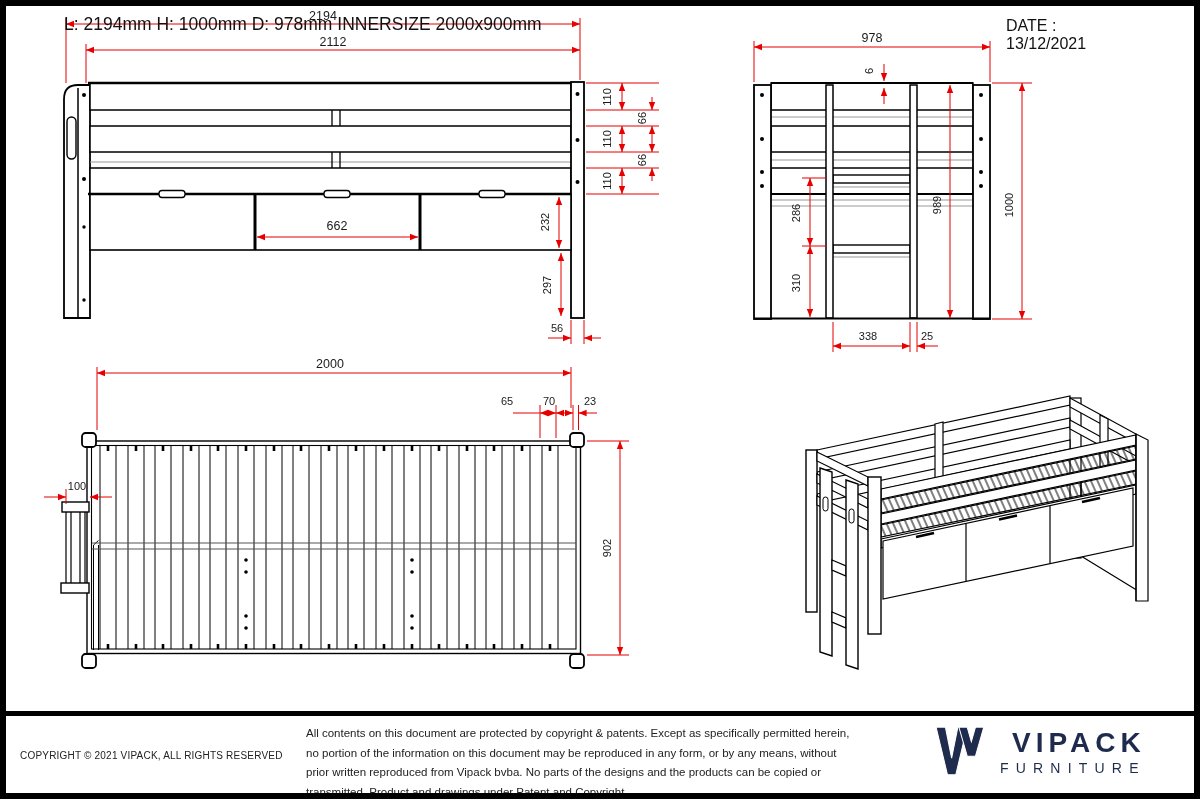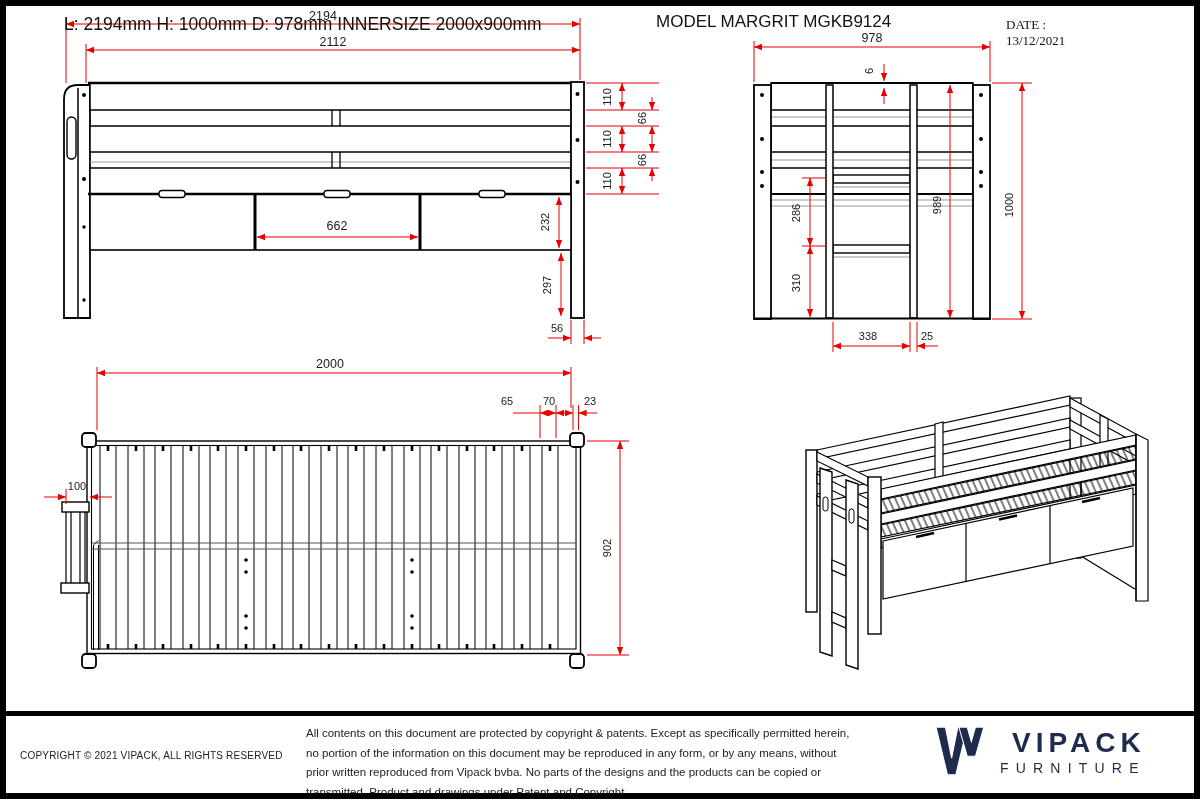--- a/index.html
+++ b/index.html
@@ -19,21 +19,21 @@
   svg .o{stroke:var(--line-color);fill:#fff;}
   svg .ln{stroke:var(--line-color);fill:none;}
   svg .gray{stroke:var(--gray-line);fill:none;stroke-width:1;}
   svg .dl{stroke:var(--dim-color);fill:none;stroke-width:1;}
   svg .dot{fill:var(--line-color);stroke:none;}
   svg text.dim{font:11px "Liberation Sans",sans-serif;fill:#1a1a1a;text-anchor:middle;}
   svg text.dim-lg{font:12.5px "Liberation Sans",sans-serif;fill:#1a1a1a;text-anchor:middle;}
   .titlebar{position:absolute;left:0;top:672;width:983px;height:40px;}
   .size-summary{position:absolute;left:58px;top:8px;font-size:17.5px;color:#111;}
   .model{position:absolute;left:650px;top:6px;font-size:17px;color:#111;}
-  .date{position:absolute;left:1000px;top:11px;font-size:13px;color:#111;font-family:Liberation Serif, serif;}
+  .date{position:absolute;left:1000px;top:11px;font-size:16px;color:#111;}
   .footer{
     position:absolute;left:0;right:0;bottom:0;height:77px;
     border-top:5px solid var(--line-color);
   }
   .copyright{position:absolute;left:14px;top:34px;font-size:10px;color:#222;letter-spacing:.2px;}
   .legal{position:absolute;left:300px;top:8px;font-size:11.5px;line-height:19.5px;color:#222;}
   .logo{position:absolute;left:928px;top:9px;display:flex;align-items:center;}
   .logo-mark{width:56px;height:54px;}
   .logo-txt{margin-left:10px;}
   .logo-name{font-size:28px;font-weight:bold;letter-spacing:5px;color:var(--logo-color);line-height:28px;text-align:right;}
@@ -280,21 +280,20 @@
       <path class="o" d="M832 560 L846 566 L846 576 L832 570 Z"></path>
       <path class="o" d="M832 612 L846 618 L846 628 L832 622 Z"></path>
       <path class="o" d="M846 480 L858 484 L858 669 L846 665 Z" stroke-width="1.4"></path>
       <rect class="o" x="823" y="497" width="5" height="14" rx="2.5" stroke-width="1"></rect>
       <rect class="o" x="849" y="509" width="5" height="14" rx="2.5" stroke-width="1"></rect>
     </g>
   </svg>
 
   <div class="titlebar">
     <div class="size-summary">L: 2194mm H: 1000mm D: 978mm INNERSIZE 2000x900mm</div>
-    <div class="model">MODEL MARGRIT MGKB9124</div>
     <div class="date">DATE : 13/12/2021</div>
   </div>
 
   <div class="footer">
     <div class="copyright">COPYRIGHT  © 2021 VIPACK, ALL RIGHTS RESERVED</div>
     <div class="legal">
       <div>All contents on this document are protected by copyright &amp; patents. Except as specifically permitted herein,</div>
       <div>no portion of the information on this document may be reproduced in any form, or by any means, without</div>
       <div>prior written reproduced from Vipack bvba. No parts of the designs and the products can be copied or</div>
       <div>transmitted. Product and drawings under Patent and Copyright.</div>

